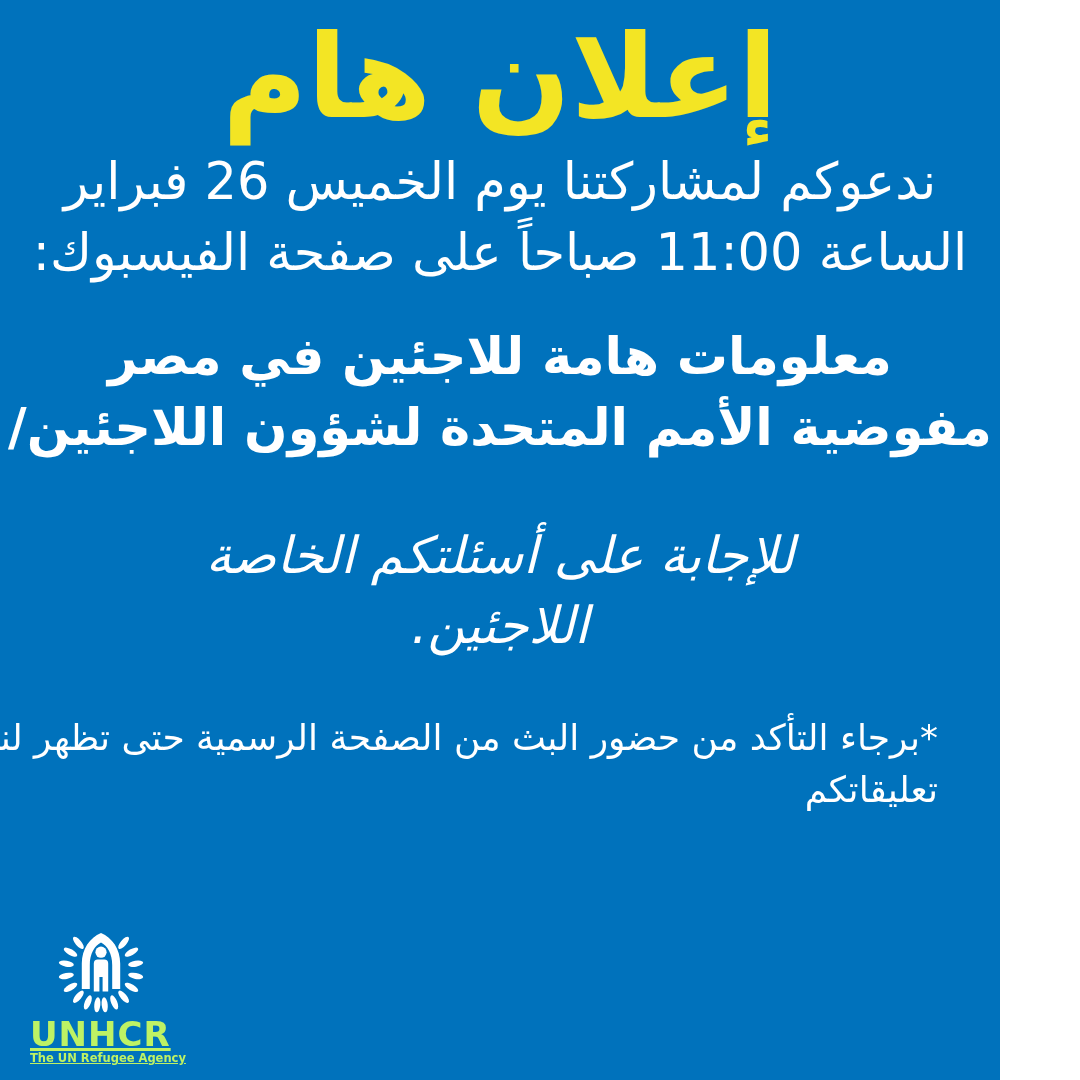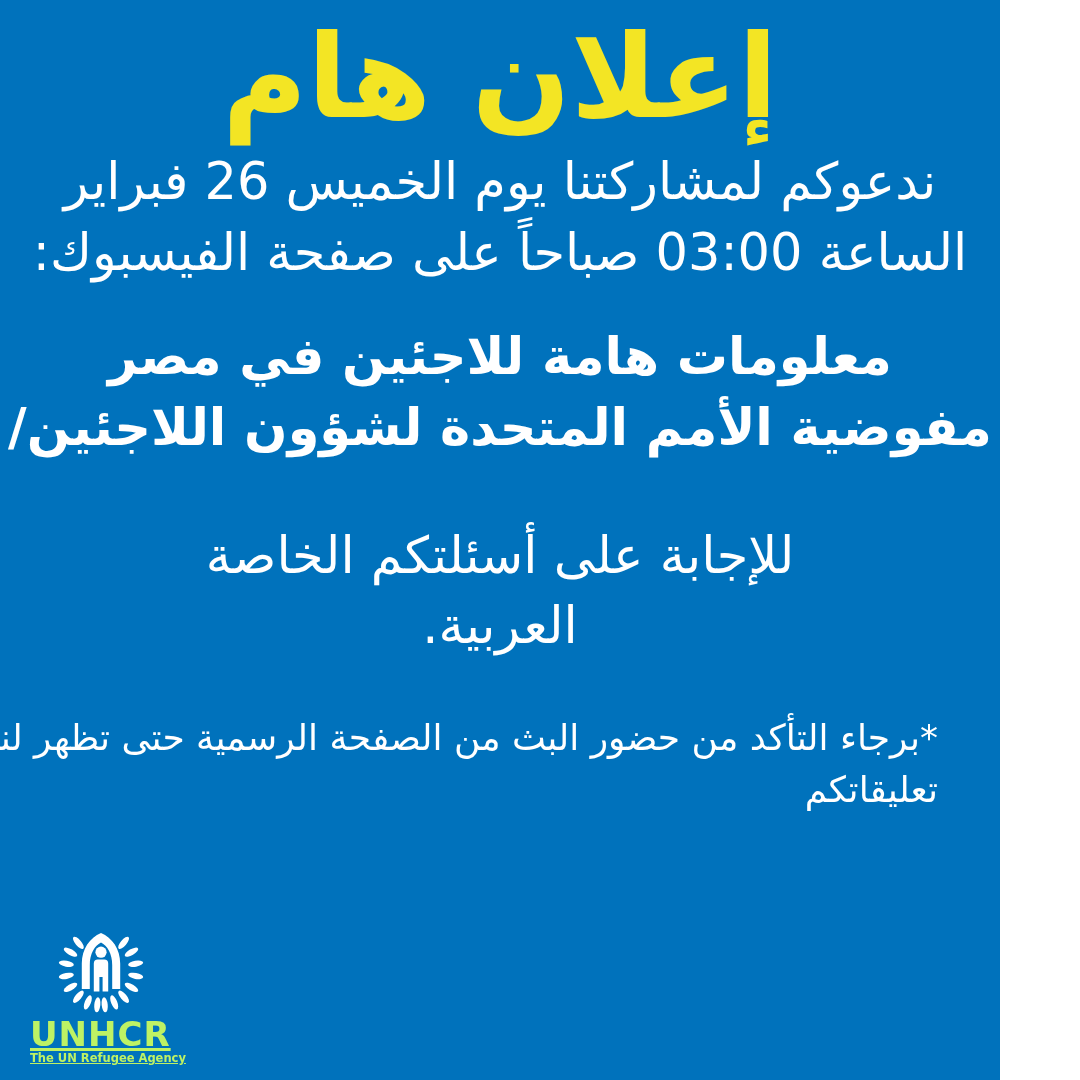--- a/index.html
+++ b/index.html
@@ -40,20 +40,21 @@
   .pagename {
     margin-top: 34px;
     font-size: 51px;
     line-height: 1.38;
     font-weight: bold;
   }
   .details {
     margin-top: 58px;
     font-size: 51px;
     line-height: 1.38;
+    font-style: italic;
   }
   .details .bold { font-weight: bold; }
 
   .footnote {
     margin-top: 50px;
     font-size: 36px;
     line-height: 1.45;
     text-align: right;
     padding-left: 60px;
     padding-right: 62px;
@@ -95,31 +96,31 @@
 </style>
 </head>
 <body>
 
 <div class="poster" lang="ar" dir="rtl">
 
   <div class="title line">إعلان هام</div>
 
   <div class="intro">
     <div class="line">ندعوكم لمشاركتنا يوم الخميس 26 فبراير</div>
-    <div class="line">الساعة 03:00 صباحاً على صفحة الفيسبوك:</div>
+    <div class="line">الساعة 11:00 صباحاً على صفحة الفيسبوك:</div>
   </div>
 
   <div class="pagename">
     <div class="line">معلومات هامة للاجئين في مصر</div>
     <div class="line">مفوضية الأمم المتحدة لشؤون اللاجئين/</div>
   </div>
 
   <div class="details">
     <div class="line">للإجابة على أسئلتكم الخاصة</div>
-    <div class="line">العربية.</div>
+    <div class="line">اللاجئين.</div>
   </div>
 
   <div class="footnote">
     <div class="line">*برجاء التأكد من حضور البث من الصفحة الرسمية حتى تظهر لنا</div>
     <div class="line">تعليقاتكم</div>
   </div>
 
   <div class="logo" dir="ltr">
     <svg viewBox="0 0 120 124" aria-hidden="true">
       <g fill="#FFFFFF">

